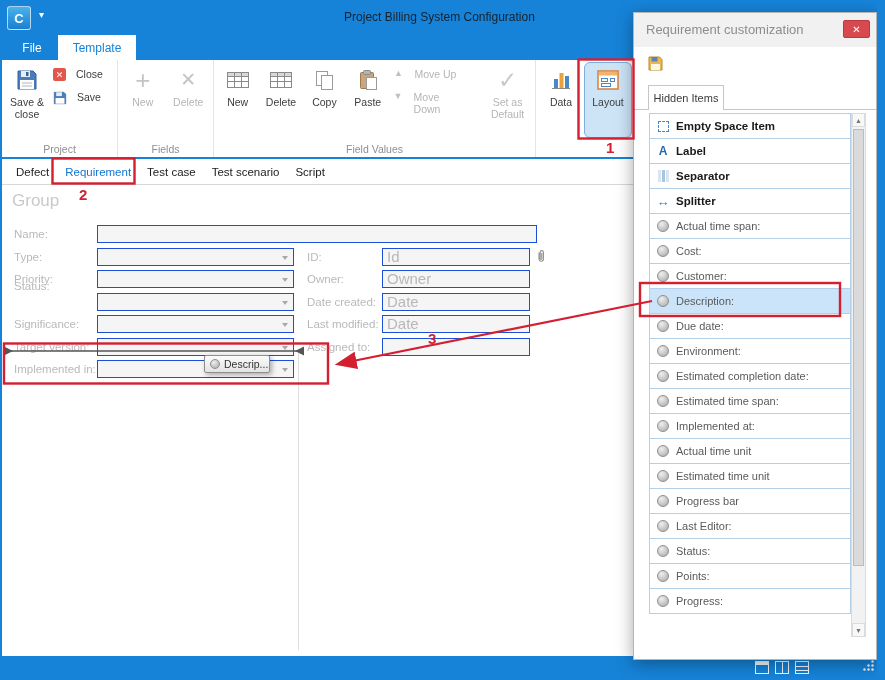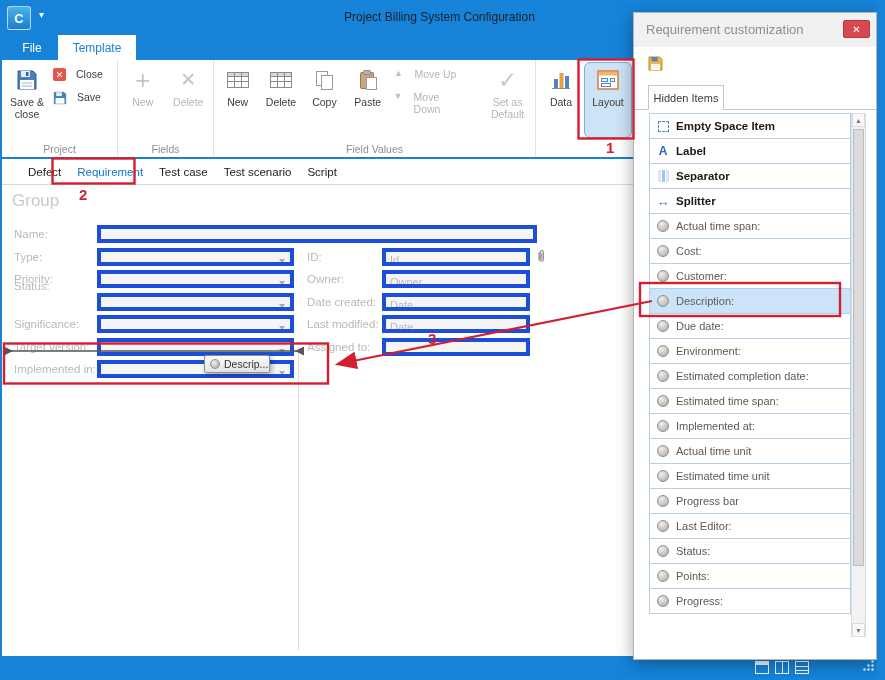--- a/index.html
+++ b/index.html
@@ -37,30 +37,30 @@
   .xred{width:13px;height:13px;background:#e2574c;border-radius:2px;color:#fff;font-size:9px;display:flex;align-items:center;justify-content:center}
   .xred::before{content:"✕"}
   .gplus{font-size:26px;color:#c4c4c4;line-height:24px}.gplus::before{content:"+"}
   .gx{font-size:19px;color:#c4c4c4;line-height:24px}.gx::before{content:"✕"}
   .gcheck{font-size:23px;color:#c9c9c9;line-height:24px}.gcheck::before{content:"✓"}
   .garr{color:#c0c0c0;font-size:9px;width:12px;text-align:center}
   .garr.up::before{content:"▲"}.garr.down::before{content:"▼"}
 
   
   .doctabs{position:absolute;top:157px;left:0;right:0;height:26px;background:#fff;display:flex;align-items:stretch;
-    padding-left:18px;border-bottom:1px solid #d8d8d8}
+    padding-left:6px;border-bottom:1px solid #d8d8d8}
   .dtab{padding:0 8px;font-size:11.5px;color:#222;display:flex;align-items:center;cursor:default}
   .dtab.active .dtab-label{color:#1374d4}
 
   
   .formarea{position:absolute;top:183px;left:0;right:0;bottom:22px;background:#fff}
   .group-title{position:absolute;left:10px;top:6px;font-size:17px;color:#c9c9c9}
   .flabel{position:absolute;font-size:11.5px;color:#b9b9b9;height:18px;line-height:18px;white-space:nowrap}
-  .ffield{position:absolute;height:18px;background:#f5f5f5;border:4px solid #1d4ed8;
-    font-size:11px;color:#b8b8b8;line-height:16px;padding:0 4px;overflow:hidden}
+  .ffield{position:absolute;height:18px;background:#f5f5f5;border:1px solid #1d4ed8;
+    font-size:15px;color:#b8b8b8;line-height:16px;padding:0 4px;overflow:hidden}
   .ddarr{position:absolute;right:5px;top:7px;width:0;height:0;
     border-left:3.5px solid transparent;border-right:3.5px solid transparent;border-top:4px solid #a9a9a9}
   .clip{position:absolute}
   .vdiv{position:absolute;left:296px;top:168px;bottom:6px;width:1px;background:#dedede}
   .dropline{position:absolute;left:2px;top:160px}
   .ghost{position:absolute;left:202px;top:170px;width:66px;height:18px;z-index:5;
     background:linear-gradient(#fbfbfb,#e3e3e3);border:1px solid #8e8e8e;border-radius:2px;
     box-shadow:2px 2px 5px rgba(0,0,0,.3);display:flex;align-items:center;gap:4px;padding:0 5px;
     font-size:10.5px;color:#333;white-space:nowrap}
   .sphere{width:10px;height:10px;border-radius:50%;flex:0 0 10px;

